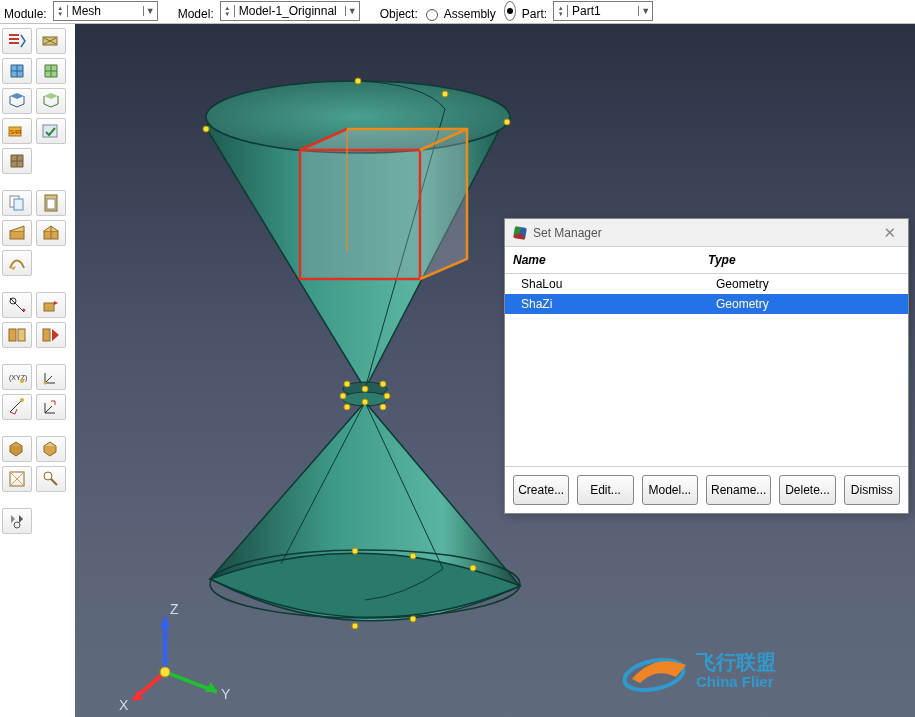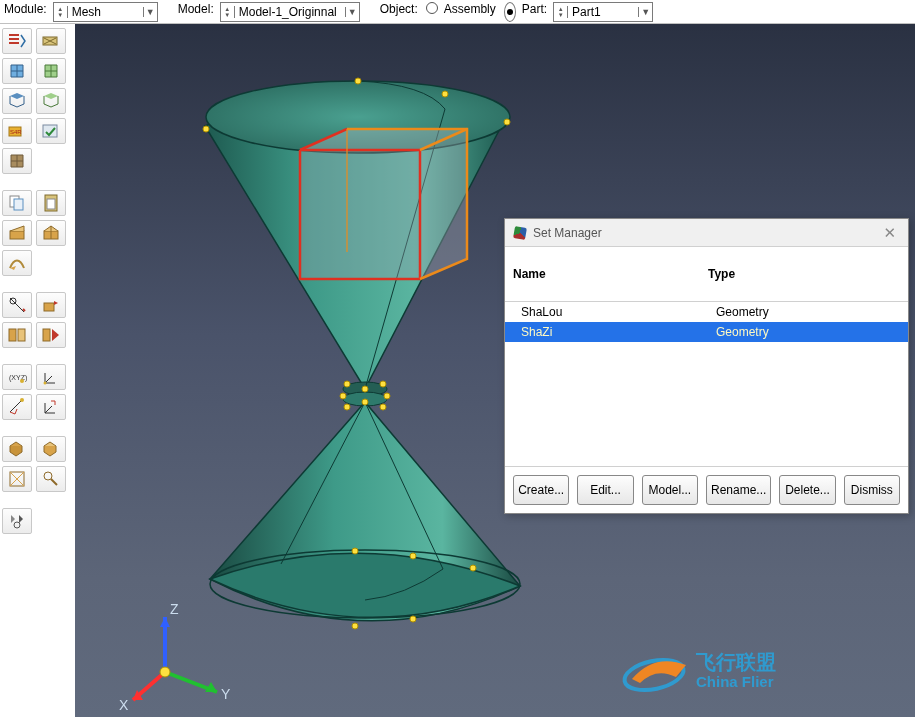--- a/index.html
+++ b/index.html
@@ -9,21 +9,21 @@
     width: 915px;
     height: 717px;
     font-family: "Segoe UI", Tahoma, sans-serif;
     font-size: 12px;
     background: #ffffff;
     overflow: hidden;
     position: relative;
   }
   .topbar {
     display: flex;
-    align-items: flex-start;
+    align-items: flex-end;
     height: 24px;
     padding: 2px 4px;
     background: #fff;
     border-bottom: 1px solid #c0c0c0;
     gap: 4px;
   }
   .topbar label { color: #000; font-size: 12px; margin-right:2px; }
   .topbar .sel {
     display: inline-flex;
     align-items: center;
@@ -143,21 +143,21 @@
     height:220px;
     overflow:auto;
     border-bottom:1px solid #d0d0d0;
   }
   .dialog .list .hdr{
     display:flex;
     background:#fff;
     border-bottom:1px solid #d0d0d0;
     font-weight:bold;
   }
-  .dialog .list .hdr div{ padding:20px 8px; }
+  .dialog .list .hdr div{ padding:6px 8px;font-style:italic; }
   .dialog .list .row{ display:flex; }
   .dialog .list .row div{ padding:3px 16px; }
   .dialog .list .col1{ width:195px; }
   .dialog .list .col2{ flex:1; }
   .dialog .list .row.sel{ background:#2472e8; color:#fef9c3; }
   .dialog .btnrow{
     display:flex;
     padding:8px;
     gap:8px;
     justify-content: space-between;

